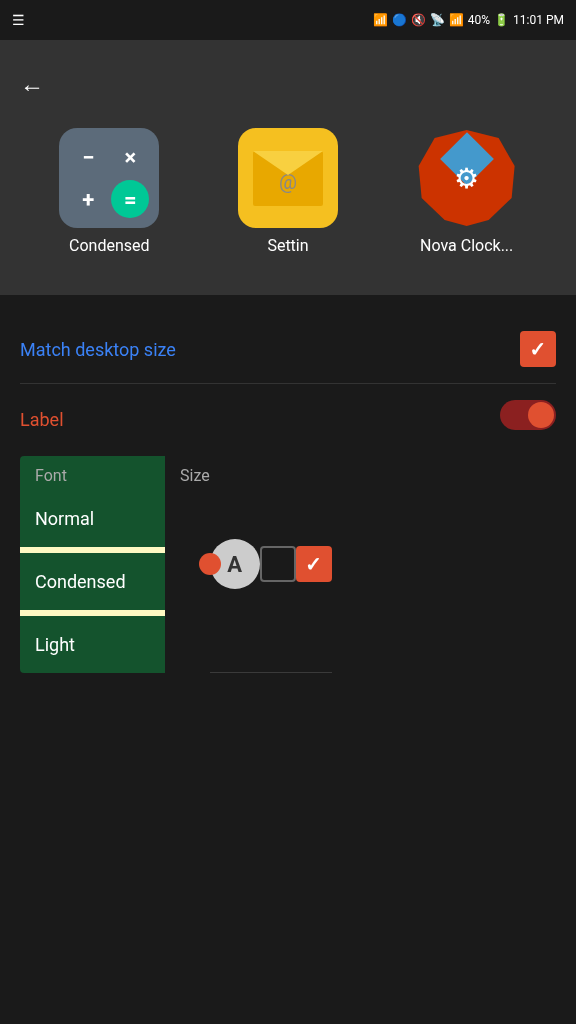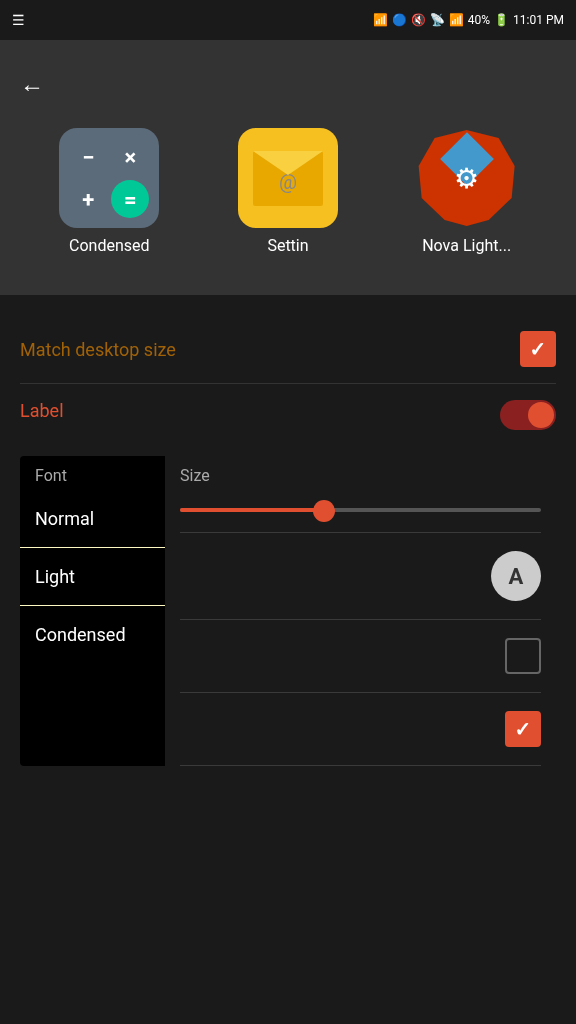--- a/index.html
+++ b/index.html
@@ -148,21 +148,21 @@
     .setting-row {
       display: flex;
       align-items: center;
       justify-content: space-between;
       padding: 16px 0;
       border-bottom: 1px solid #333;
     }
 
     .setting-label {
       font-size: 18px;
-      color: #a16207;
+      color: #3b82f6;
     }
 
     
     .checkbox-checked {
       width: 36px;
       height: 36px;
       background: #e05030;
       border-radius: 4px;
       display: flex;
       align-items: center;
@@ -183,21 +183,21 @@
 
     .checkmark {
       color: white;
       font-size: 20px;
       font-weight: bold;
     }
 
     
     .label-row {
       display: flex;
-      align-items: flex-start;
+      align-items: flex-end;
       justify-content: space-between;
       padding: 16px 0;
       gap: 36px;
     }
 
     .label-text {
       font-size: 18px;
       color: #e05030;
     }
 
@@ -225,47 +225,47 @@
 
     
     .font-size-row {
       display: flex;
       gap: 0;
       margin-top: 10px;
     }
 
     .font-column {
       width: 145px;
-      background: #000000;
+      background: #14532d;
       border-radius: 4px 0 0 4px;
     }
 
     .font-header {
       font-size: 16px;
       color: #aaaaaa;
       padding: 10px 15px 5px 15px;
     }
 
     .font-option {
       padding: 18px 15px;
       font-size: 18px;
       color: #ffffff;
       cursor: pointer;
-      border-bottom: 1px solid #fef9c3;
+      border-bottom: 6px solid #fef9c3;
     }
 
     .font-option:last-child {
       border-bottom: none;
     }
 
     .size-column {
       flex: 1;
       padding: 0 15px;
       display: flex;
-      flex-direction: column;
+      flex-direction: row;
       gap: 0;
     }
 
     .size-header {
       font-size: 16px;
       color: #aaaaaa;
       padding: 10px 0 5px 0;
     }
 
     
@@ -431,21 +431,21 @@
     </div>
 
     <div class="app-item">
       <div class="nova-icon-wrapper">
         <div class="nova-bg"></div>
         <div class="nova-overlay">
           <div class="nova-blue-diamond"></div>
           <span class="nova-gear-icon">⚙</span>
         </div>
       </div>
-      <span class="app-label">Nova Light...</span>
+      <span class="app-label">Nova Clock...</span>
     </div>
   </div>
 </div>
 
 <div class="settings-section">
 
   <div class="setting-row">
     <span class="setting-label">Match desktop size</span>
     <div class="checkbox-checked">
       <span class="checkmark">✓</span>
@@ -463,25 +463,25 @@
 
     <div class="font-column">
       <div class="font-header">Font</div>
 
       <div class="font-option">
         <span>Normal</span>
       </div>
 
 
       <div class="font-option">
+        <span>Condensed</span>
+      </div>
+
+      <div class="font-option">
         <span>Light</span>
-      </div>
-
-      <div class="font-option">
-        <span>Condensed</span>
       </div>
     </div>
 
     <div class="size-column">
       <div class="size-header">Size</div>
 
       <div class="slider-row">
         <div class="slider-container">
           <div class="slider-track"></div>
           <div class="slider-fill"></div>

